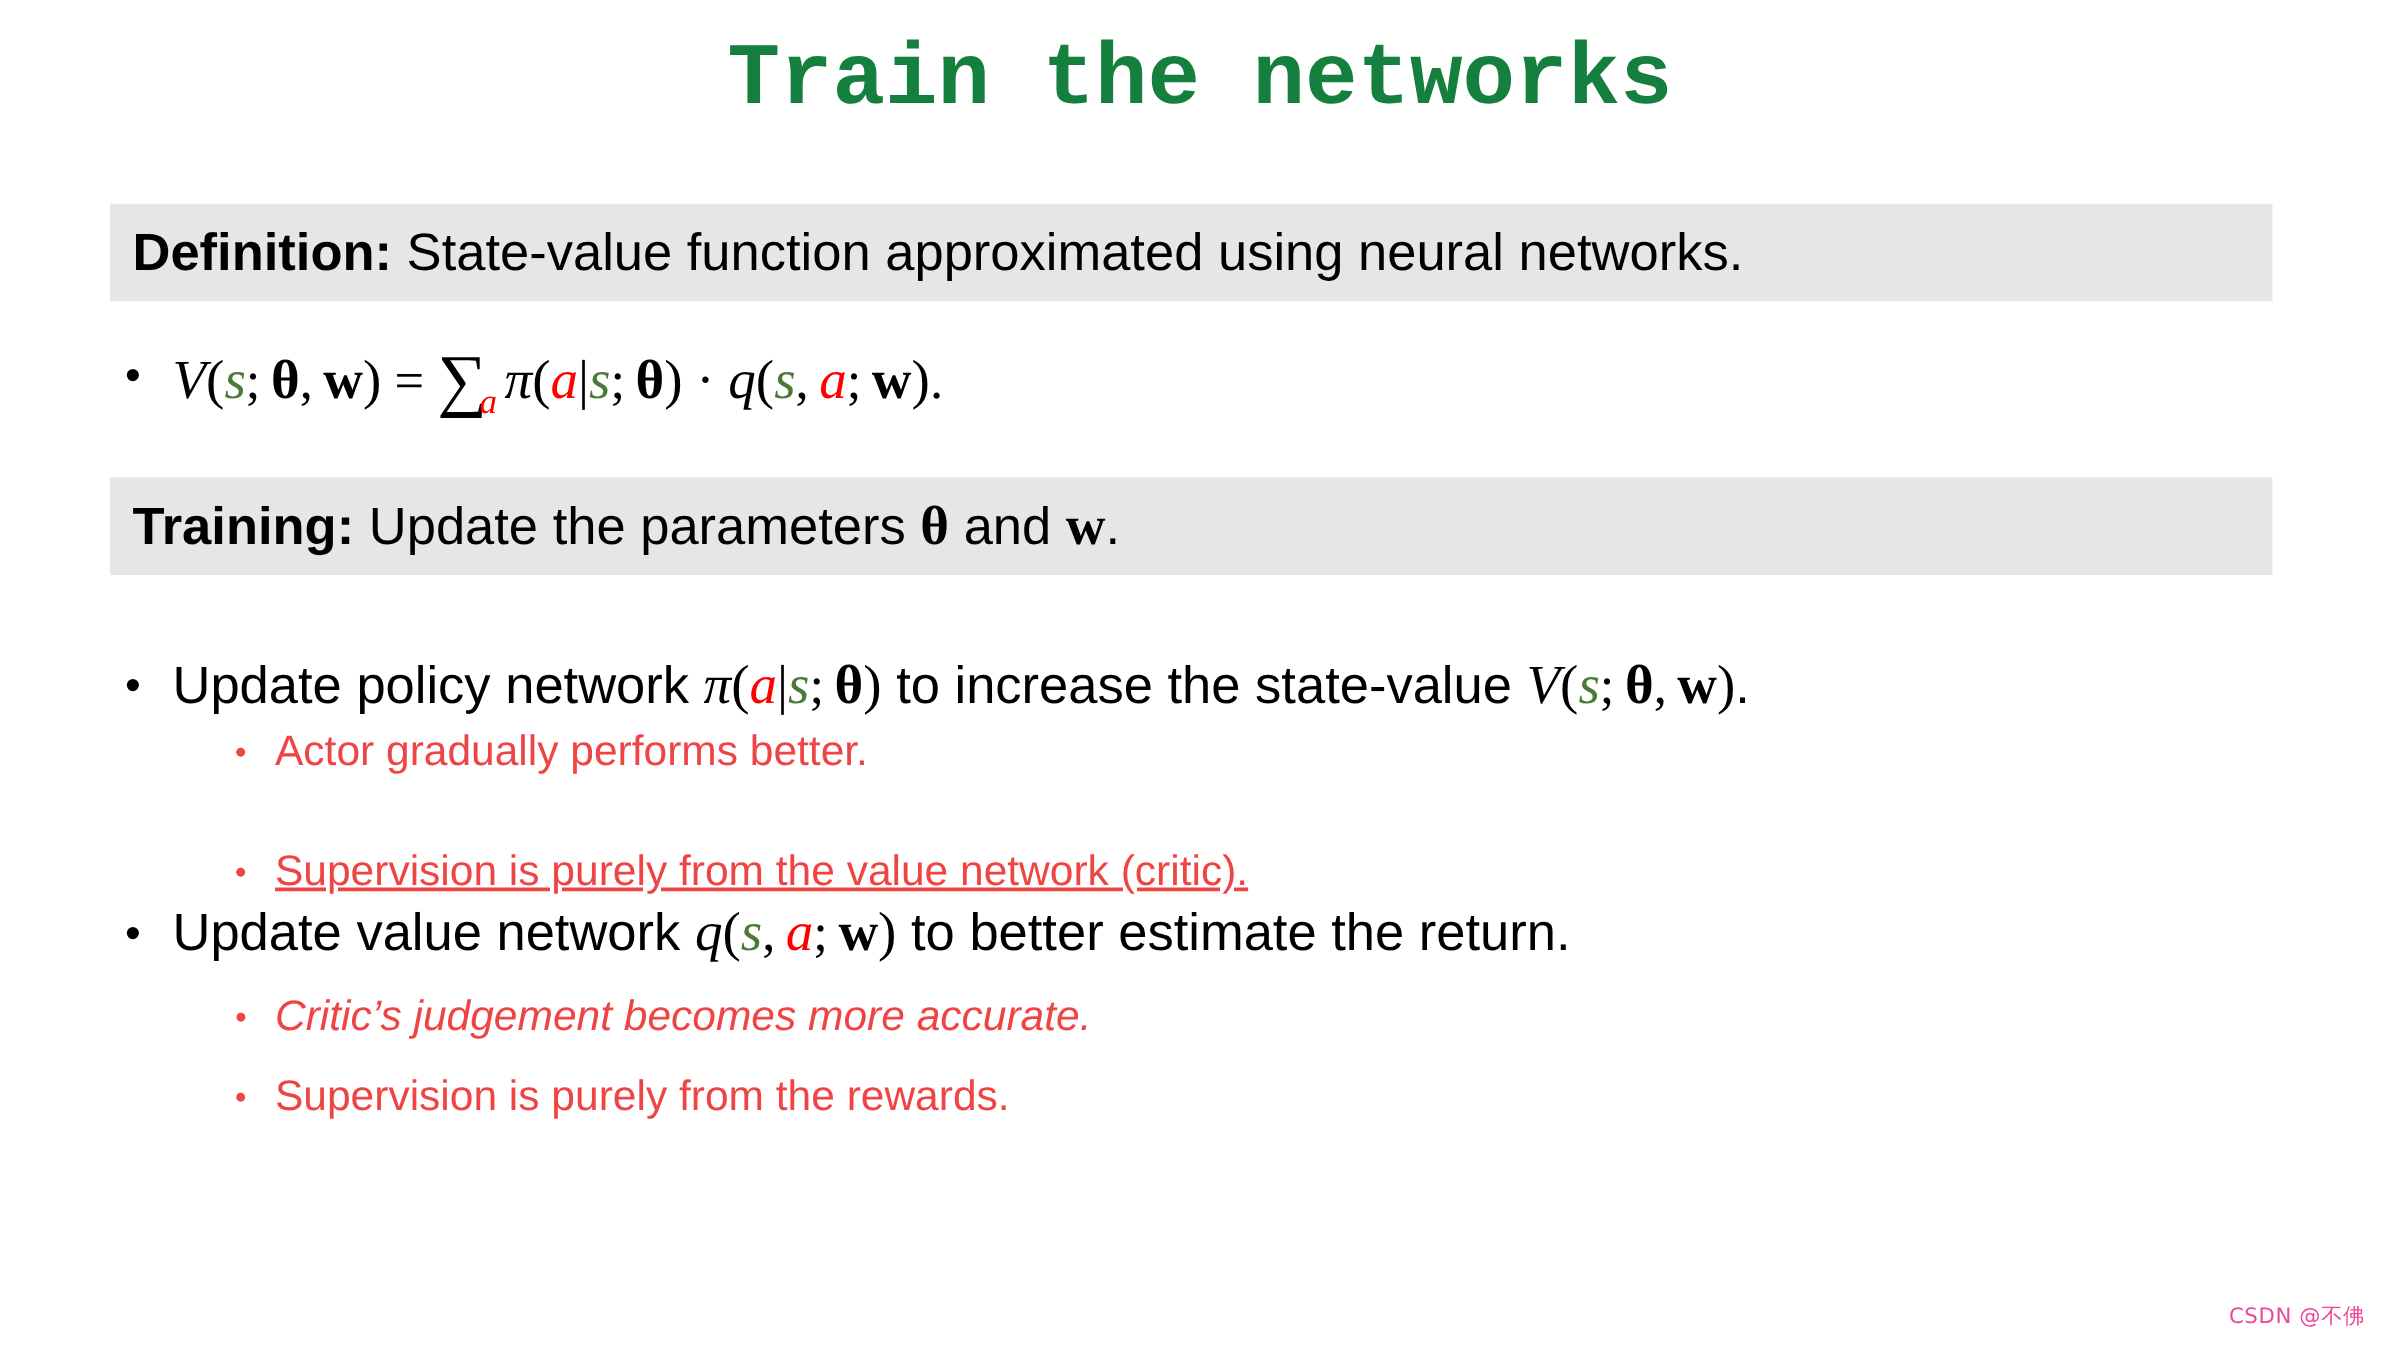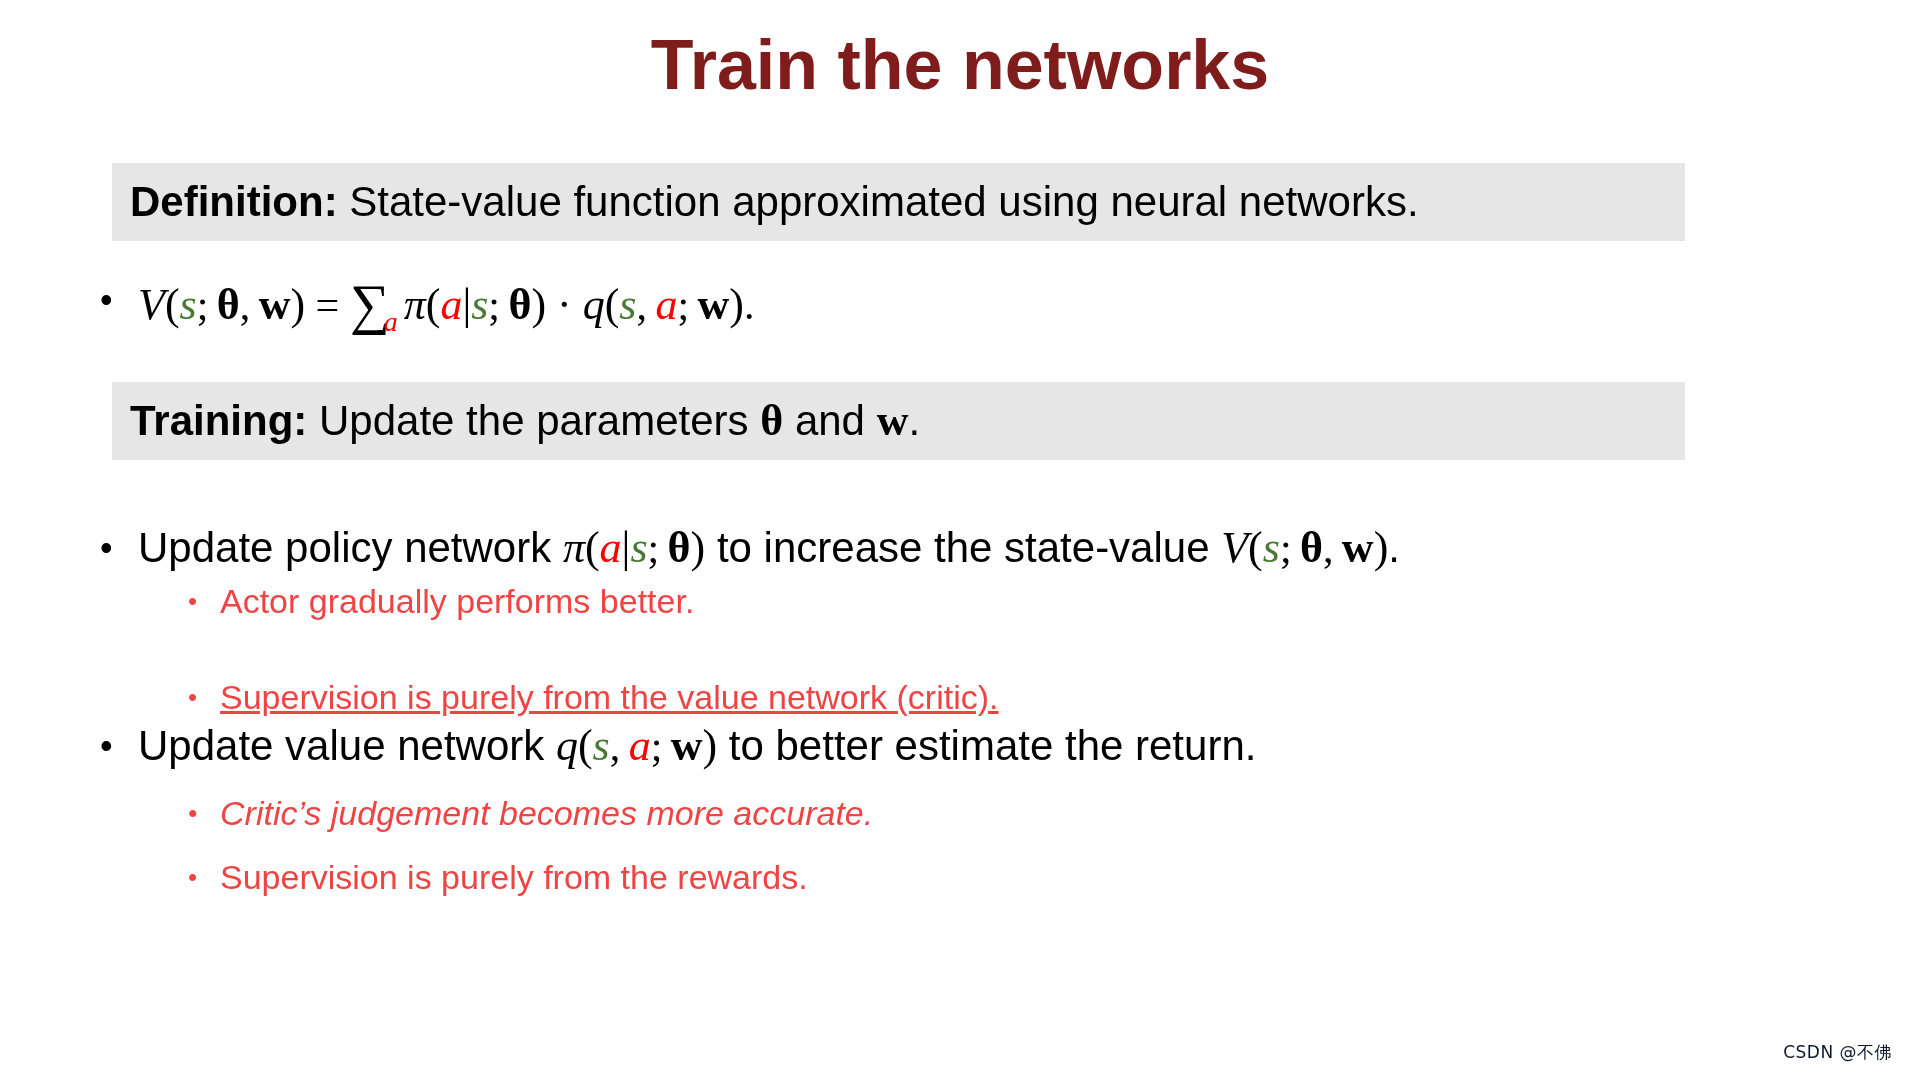--- a/index.html
+++ b/index.html
@@ -16,33 +16,33 @@
     color: #000000;
   }
 
   
   .slide-title {
     position: absolute;
     top: 22px;
     left: 0;
     width: 1920px;
     text-align: center;
-    font-family: Liberation Sans, sans-serif;
+    font-family: Liberation Mono, monospace;
     font-weight: bold;
     font-size: 70px;
     line-height: 86px;
     letter-spacing: 0px;
-    color: #7f1d1d;
+    color: #15803d;
   }
 
   
   .banner {
     position: absolute;
-    left: 112px;
-    width: 1573px;
+    left: 88px;
+    width: 1730px;
     background: #e6e6e6;
     font-size: 42px;
     line-height: 66px;
     padding: 6px 0 6px 18px;
     box-sizing: border-box;
     white-space: nowrap;
     color: #000000;
   }
   .banner-definition { top: 163px; }
   .banner-training   { top: 382px; }
@@ -135,21 +135,21 @@
   }
   .bar { font-family: "Liberation Serif", serif; font-style: normal; color:#000; }
   .cdot { font-family: "Liberation Serif", serif; font-style: normal; }
 
   
   .watermark {
     position: absolute;
     right: 28px;
     bottom: 16px;
     font-size: 17px;
-    color: #0f172a;
+    color: #ec4899;
     font-family: "DejaVu Sans", sans-serif;
     letter-spacing: 0.5px;
   }
 </style>
 </head>
 <body>
 
 <div class="slide-title">Train the networks</div>
 
 <div class="banner banner-definition"><b>Definition:</b><span> State-value function approximated using neural networks.</span></div>

